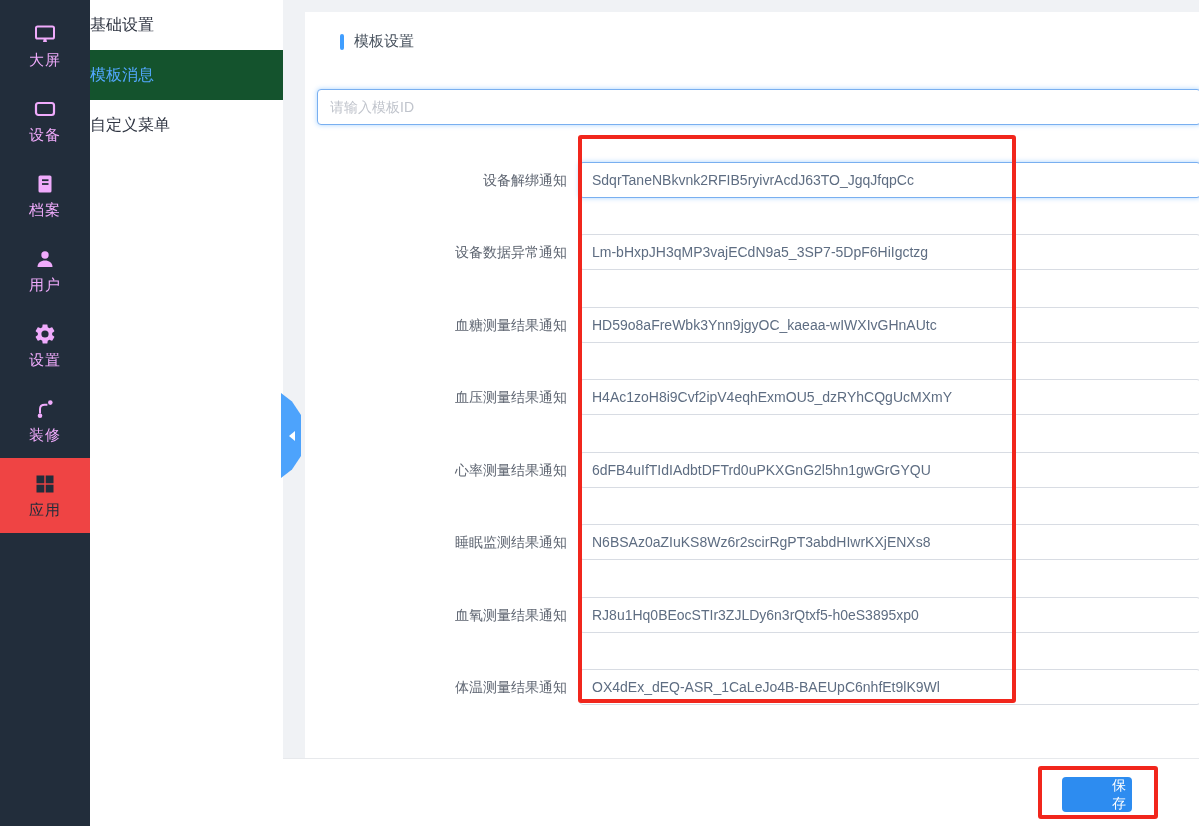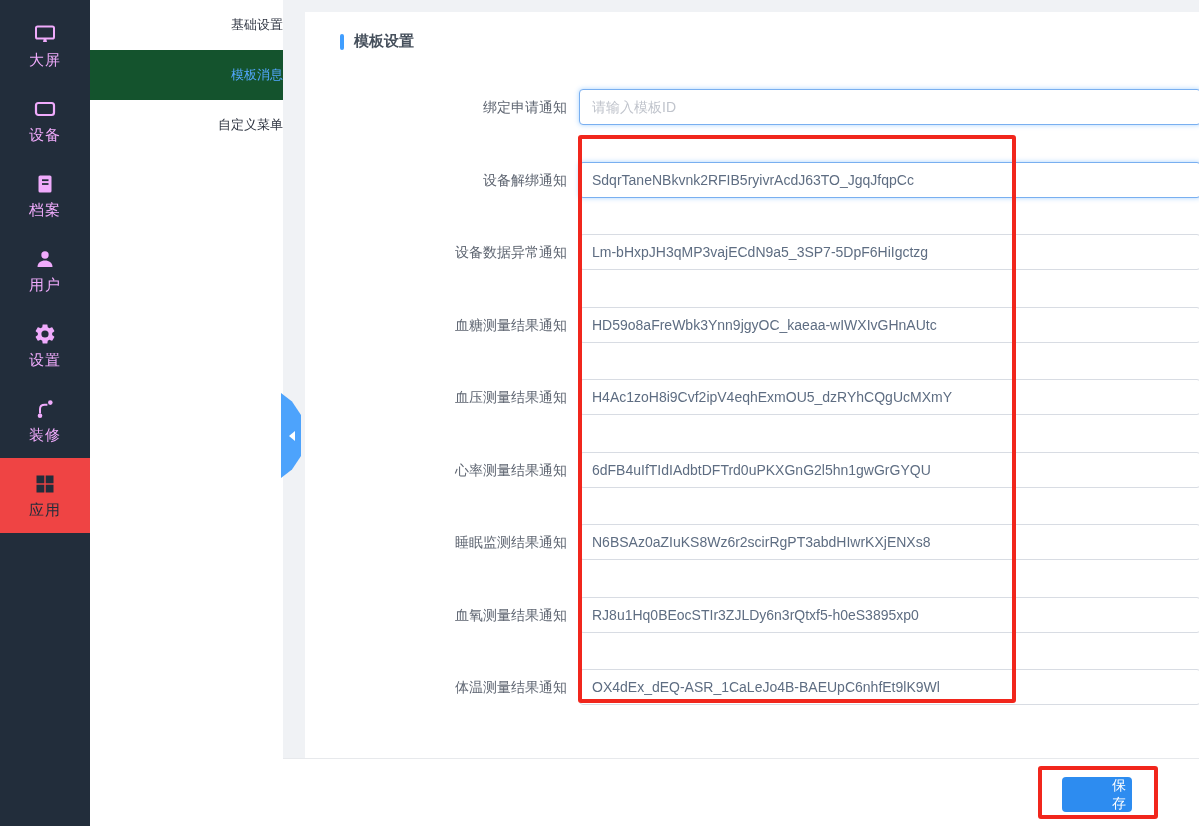--- a/index.html
+++ b/index.html
@@ -13,33 +13,33 @@
   .sb-item { width:90px; height:75px; display:flex; flex-direction:column;
              align-items:center; justify-content:center; gap:5px;
              color:#f0abfc; cursor:pointer; }
   .sb-item .sb-icon { width:24px; height:24px; display:block; }
   .sb-item .sb-label { font-size:15px; letter-spacing:1px; }
   .sb-item.active { background:#ef4444; color:#222d3b; }
 
   
   .submenu { position:absolute; left:90px; top:0; width:193px; height:826px;
              background:#ffffff; z-index:5; }
-  .sm-item { height:50px; line-height:50px; text-align:right; font-size:13px;
+  .sm-item { height:50px; line-height:50px; text-align:left; font-size:16px;
              color:#2f3542; cursor:pointer; }
   .sm-item.active { background:#14532d; color:#53a8ff; }
 
   
   .main-bg { position:absolute; left:283px; top:0; right:0; height:758px;
              background:#f0f2f5; z-index:1; }
   .card { position:absolute; left:305px; top:12px; width:894px; height:746px;
           background:#ffffff; z-index:2; }
   .section-header { position:absolute; left:35px; top:20px; display:flex;
                     align-items:center; gap:10px; }
   .section-bar { width:4px; height:16px; border-radius:2px; background:#409eff; }
-  .section-title { font-size:15px; font-weight:700; color:#46505c; }
+  .section-title { font-size:15px; font-weight:400; color:#46505c; }
 
   .form-area { position:absolute; left:0; top:77px; right:-2px; bottom:0; }
   .form-row { position:absolute; left:0; right:0; height:36px; display:flex; }
   .form-label { width:262px; text-align:right; line-height:36px; font-size:14px;
                 color:#5f6672; flex:none; }
   .form-input { flex:1; margin-left:12px; height:36px; border:1px solid #d8dce3;
                 border-radius:4px; padding:0 12px; font-size:14px; color:#5e6d82;
                 background:#fff; outline:none;
                 font-family:"Liberation Sans","DejaVu Sans",sans-serif; }
   .form-input::placeholder { color:#c0c4cc; }
@@ -136,21 +136,20 @@
 
   <div class="main-bg"></div>
 
   <section class="card">
     <div class="section-header">
       <span class="section-bar"></span>
       <span class="section-title">模板设置</span>
     </div>
     <div class="form-area" id="form-area">
         <div class="form-row hl" style="top: 0px;">
-          <div class="form-label">绑定申请通知</div>
           <input class="form-input" type="text" value="" placeholder="请输入模板ID" style="">
         </div>
         <div class="form-row hl" style="top: 72.5px;">
           <div class="form-label">设备解绑通知</div>
           <input class="form-input" type="text" value="SdqrTaneNBkvnk2RFIB5ryivrAcdJ63TO_JgqJfqpCc" style="">
         </div>
         <div class="form-row" style="top: 145px;">
           <div class="form-label">设备数据异常通知</div>
           <input class="form-input" type="text" value="Lm-bHxpJH3qMP3vajECdN9a5_3SP7-5DpF6HiIgctzg" style="">
         </div>

